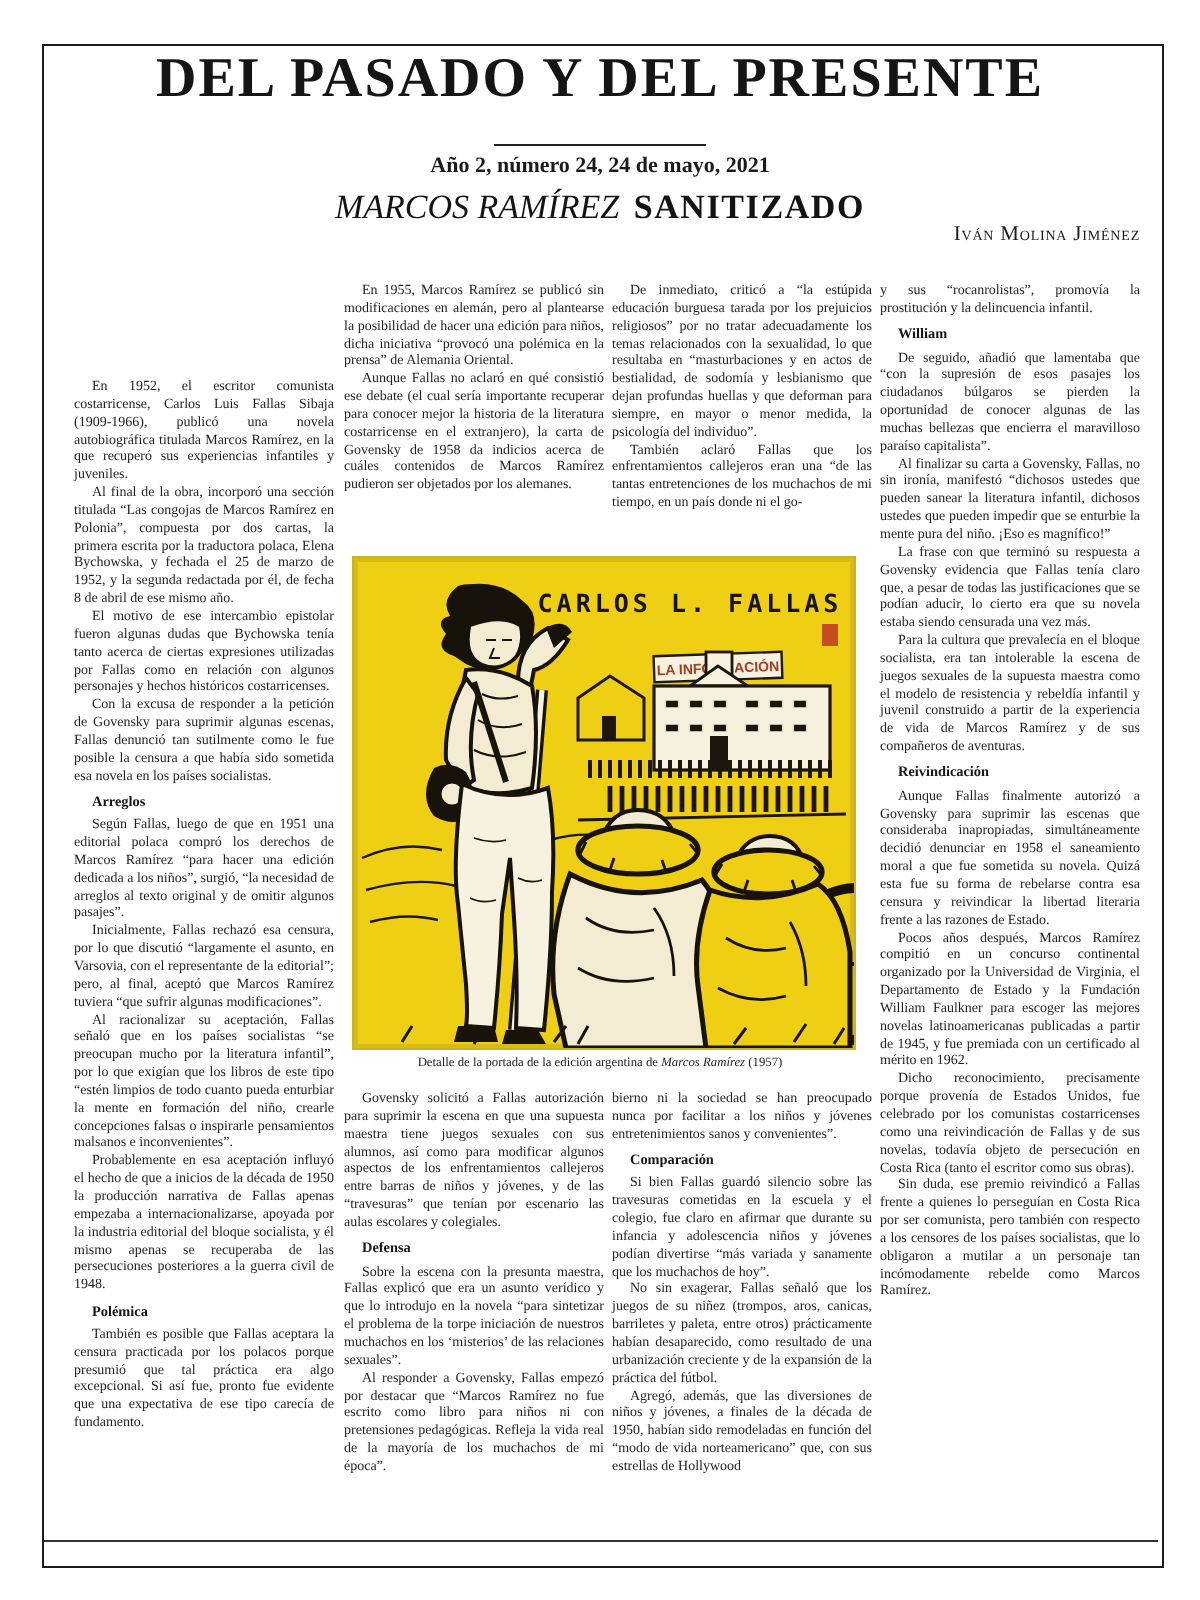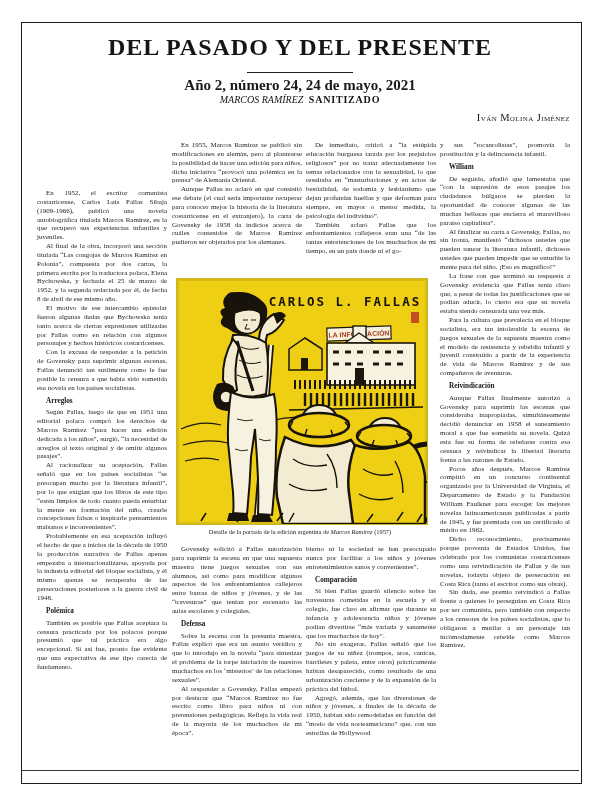--- a/index.html
+++ b/index.html
@@ -1,25 +1,25 @@
 <!DOCTYPE html>
 <html lang="es"><head>
 <meta charset="utf-8">
 <style>
   html,body{margin:0;padding:0;background:#ffffff;}
   body{width:600px;height:800px;position:relative;font-family:"Liberation Serif",serif;color:#1d1d1b;overflow:hidden;}
 
   .page-frame{position:absolute;left:21px;top:22px;width:559px;height:760px;border:1.6px solid #1b1b1b;background:#fff;}
 
-  .np-title{position:absolute;left:0;top:34px;width:600px;text-align:center;
-    font-size:24px;font-weight:bold;letter-spacing:1px;color:#151515;}
+  .np-title{position:absolute;left:0;top:24px;width:600px;text-align:center;
+    font-size:28px;font-weight:bold;letter-spacing:1px;color:#151515;}
   .title-rule{position:absolute;left:247px;top:72px;width:106px;border-top:1.3px solid #222;}
   .issue-line{position:absolute;left:0;top:77px;width:600px;text-align:center;
-    font-size:15px;font-weight:bold;color:#1b1b1b;}
-  .article-title{position:absolute;left:0;top:94px;width:600px;text-align:center;font-size:10px;color:#141414;}
+    font-size:11px;font-weight:bold;color:#1b1b1b;}
+  .article-title{position:absolute;left:0;top:94px;width:600px;text-align:center;font-size:17px;color:#141414;}
   .article-title .t-italic{font-style:italic;}
   .article-title .t-bold{font-weight:bold;letter-spacing:0.8px;margin-left:3px;}
   .byline{position:absolute;top:112px;right:30px;font-size:10.5px;font-variant:small-caps;
     letter-spacing:0.4px;color:#1b1b1b;}
 
   .col{position:absolute;width:130px;font-size:7px;line-height:8.85px;text-align:justify;color:#1e1e1c;}
   .col p{margin:0;text-indent:9px;}
   .col p.cont{text-indent:0;}
   .col h3{margin:4.5px 0 2.5px 9px;font-size:7.2px;font-weight:bold;color:#161614;}
   #col1{left:37px;top:141px;margin-top:48px;}
@@ -54,20 +54,21 @@
 
 <div class="byline">Iván Molina Jiménez</div>
 
 <div class="col" id="col1">
     <p>En 1952, el escritor comunista costarricense, Carlos Luis Fallas Sibaja (1909-1966), publicó una novela autobiográfica titulada Marcos Ramírez, en la que recuperó sus experiencias infantiles y juveniles.</p>
     <p>Al final de la obra, incorporó una sección titulada “Las congojas de Marcos Ramírez en Polonia”, compuesta por dos cartas, la primera escrita por la traductora polaca, Elena Bychowska, y fechada el 25 de marzo de 1952, y la segunda redactada por él, de fecha 8 de abril de ese mismo año.</p>
     <p>El motivo de ese intercambio epistolar fueron algunas dudas que Bychowska tenía tanto acerca de ciertas expresiones utilizadas por Fallas como en relación con algunos personajes y hechos históricos costarricenses.</p>
     <p>Con la excusa de responder a la petición de Govensky para suprimir algunas escenas, Fallas denunció tan sutilmente como le fue posible la censura a que había sido sometida esa novela en los países socialistas.</p>
     <h3>Arreglos</h3>
     <p>Según Fallas, luego de que en 1951 una editorial polaca compró los derechos de Marcos Ramírez “para hacer una edición dedicada a los niños”, surgió, “la necesidad de arreglos al texto original y de omitir algunos pasajes”.</p>
+    <p>Inicialmente, Fallas rechazó esa censura, por lo que discutió “largamente el asunto, en Varsovia, con el representante de la editorial”; pero, al final, aceptó que Marcos Ramírez tuviera “que sufrir algunas modificaciones”.</p>
     <p>Al racionalizar su aceptación, Fallas señaló que en los países socialistas “se preocupan mucho por la literatura infantil”, por lo que exigían que los libros de este tipo “estén limpios de todo cuanto pueda enturbiar la mente en formación del niño, crearle concepciones falsas o inspirarle pensamientos malsanos e inconvenientes”.</p>
     <p>Probablemente en esa aceptación influyó el hecho de que a inicios de la década de 1950 la producción narrativa de Fallas apenas empezaba a internacionalizarse, apoyada por la industria editorial del bloque socialista, y él mismo apenas se recuperaba de las persecuciones posteriores a la guerra civil de 1948.</p>
     <h3>Polémica</h3>
     <p>También es posible que Fallas aceptara la censura practicada por los polacos porque presumió que tal práctica era algo excepcional. Si así fue, pronto fue evidente que una expectativa de ese tipo carecía de fundamento.</p>
   </div>
 <div class="col" id="col2-top">
     <p>En 1955, Marcos Ramírez se publicó sin modificaciones en alemán, pero al plantearse la posibilidad de hacer una edición para niños, dicha iniciativa “provocó una polémica en la prensa” de Alemania Oriental.</p>
     <p>Aunque Fallas no aclaró en qué consistió ese debate (el cual sería importante recuperar para conocer mejor la historia de la literatura costarricense en el extranjero), la carta de Govensky de 1958 da indicios acerca de cuáles contenidos de Marcos Ramírez pudieron ser objetados por los alemanes.</p>
   </div>
 <div class="col" id="col3-top">

